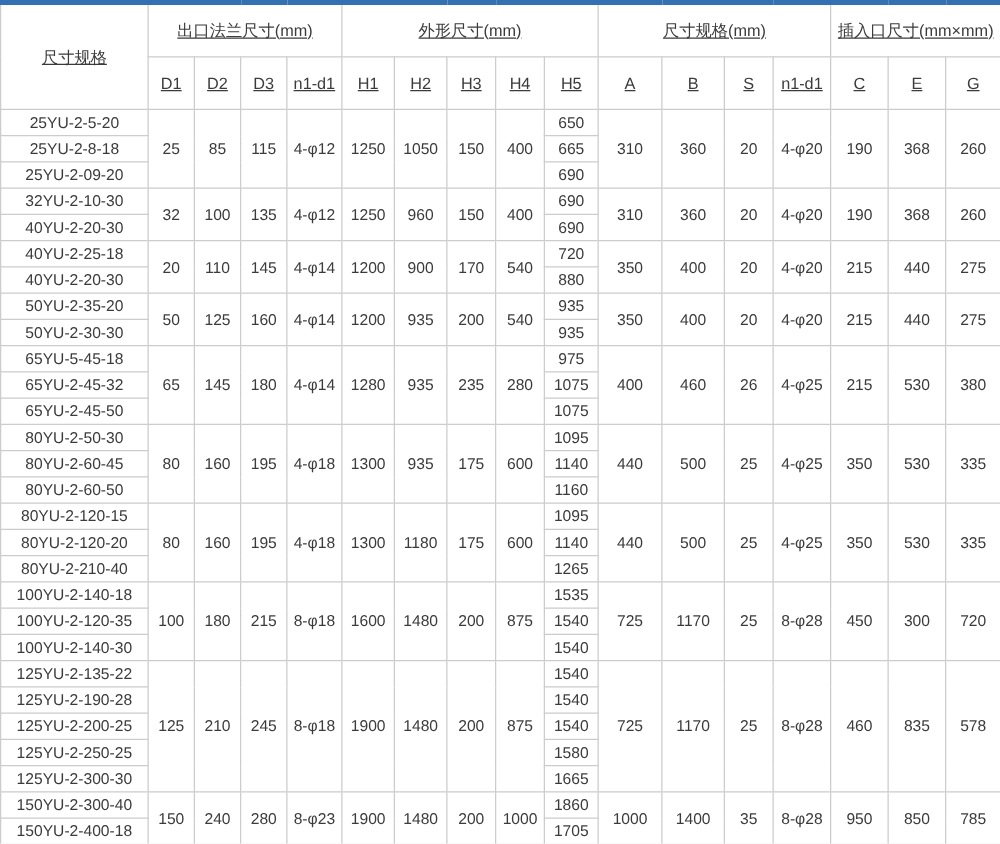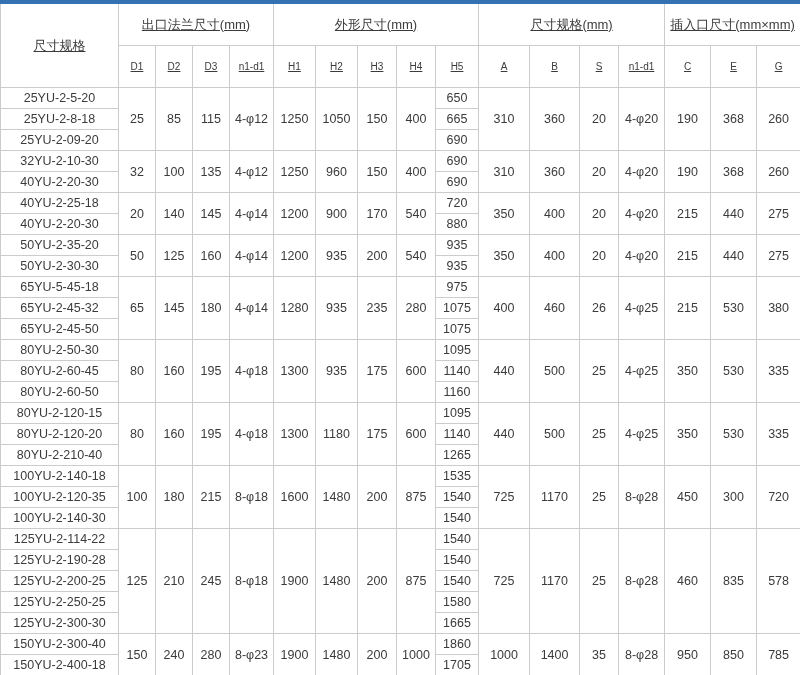--- a/index.html
+++ b/index.html
@@ -31,21 +31,21 @@
     white-space: nowrap;
   }
   table.spec-table thead th {
     font-weight: normal;
     font-size: 13px;
     height: 41px;
     background: #ffffff;
     text-decoration: underline;
   }
   table.spec-table thead tr.sub-header th {
-    font-size: 10px;
+    font-size: 13px;
   }
   table.spec-table tbody td {
     font-size: 12.5px;
     height: 20px;
   }
 </style>
 </head>
 <body>
 
 <div class="page">
@@ -143,21 +143,21 @@
           <td rowspan="2">368</td>
           <td rowspan="2">260</td>
         </tr>
         <tr>
           <td>40YU-2-20-30</td>
           <td>690</td>
         </tr>
         <tr>
           <td>40YU-2-25-18</td>
           <td rowspan="2">20</td>
-          <td rowspan="2">140</td>
+          <td rowspan="2">110</td>
           <td rowspan="2">145</td>
           <td rowspan="2">4-φ14</td>
           <td rowspan="2">1200</td>
           <td rowspan="2">900</td>
           <td rowspan="2">170</td>
           <td rowspan="2">540</td>
           <td>720</td>
           <td rowspan="2">350</td>
           <td rowspan="2">400</td>
           <td rowspan="2">20</td>
@@ -295,21 +295,21 @@
         </tr>
         <tr>
           <td>100YU-2-120-35</td>
           <td>1540</td>
         </tr>
         <tr>
           <td>100YU-2-140-30</td>
           <td>1540</td>
         </tr>
         <tr>
-          <td>125YU-2-114-22</td>
+          <td>125YU-2-135-22</td>
           <td rowspan="5">125</td>
           <td rowspan="5">210</td>
           <td rowspan="5">245</td>
           <td rowspan="5">8-φ18</td>
           <td rowspan="5">1900</td>
           <td rowspan="5">1480</td>
           <td rowspan="5">200</td>
           <td rowspan="5">875</td>
           <td>1540</td>
           <td rowspan="5">725</td>

